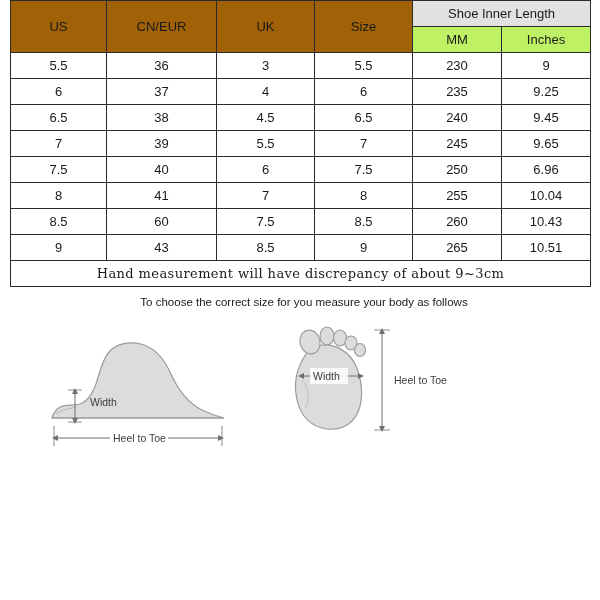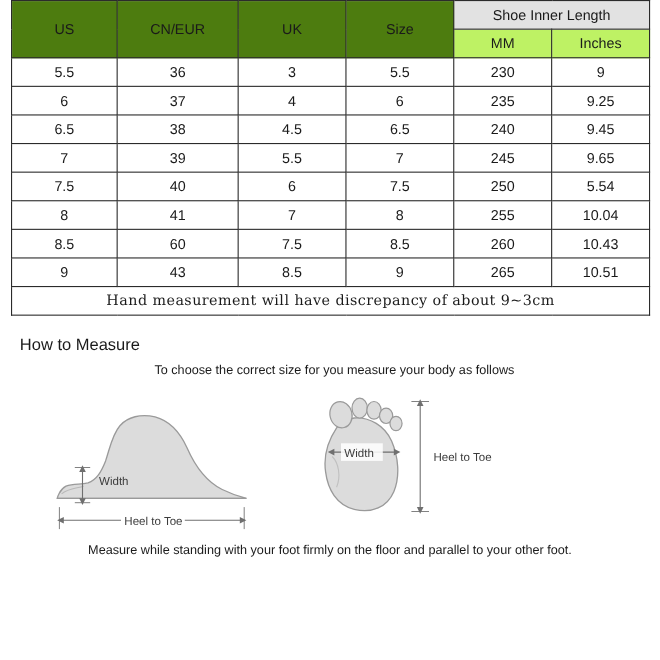--- a/index.html
+++ b/index.html
@@ -38,21 +38,21 @@
   table.size-chart td, table.size-chart th {
     border: 1px solid #2b2b2b;
     text-align: center;
     font-weight: normal;
     font-size: 13px;
     padding: 0;
     height: 25px;
     vertical-align: middle;
   }
   .hdr {
-    background: #4d7c0f;
+    background: #a16207;
     font-weight: bold;
     font-size: 13px;
     height: 24px;
   }
   .sub-hdr {
     background: #bef264;
     font-size: 10px;
     height: 18px;
     font-weight: normal;
   }
@@ -164,21 +164,21 @@
         <td class="data-cell">7</td>
         <td class="data-cell">245</td>
         <td class="data-cell">9.65</td>
       </tr>
       <tr>
         <td class="data-cell">7.5</td>
         <td class="data-cell">40</td>
         <td class="data-cell">6</td>
         <td class="data-cell">7.5</td>
         <td class="data-cell">250</td>
-        <td class="data-cell">5.54</td>
+        <td class="data-cell">6.96</td>
       </tr>
       <tr>
         <td class="data-cell">8</td>
         <td class="data-cell">41</td>
         <td class="data-cell">7</td>
         <td class="data-cell">8</td>
         <td class="data-cell">255</td>
         <td class="data-cell">10.04</td>
       </tr>
       <tr>
@@ -198,21 +198,20 @@
         <td class="data-cell">10.51</td>
       </tr>
 
       <tr class="note-row">
         <td colspan="6">Hand measurement will have discrepancy of about 9~3cm</td>
       </tr>
     </tbody>
   </table>
 
 
-  <div class="how-title">How to Measure</div>
   <div class="how-sub">To choose the correct size for you measure your body as follows</div>
 
   <div class="diagram-wrap">
     <svg width="580" height="140" viewBox="0 0 580 140">
 
       <g>
         <path d="M42 104 C42 104 44 96 50 93 C57 90 63 92 70 90 C78 87 82 80 86 70
                  C90 58 92 46 99 38 C106 30 118 27 131 30 C146 34 154 45 160 58
                  C167 74 176 88 192 96 C202 101 210 103 214 104 Z" fill="#dcdcdc" stroke="#9a9a9a" stroke-width="1.2"></path>
         <path d="M42 104 L214 104" stroke="#9a9a9a" stroke-width="1.2"></path>
@@ -266,15 +265,14 @@
         <polygon points="372,14 369,20 375,20" fill="#6f6f6f"></polygon>
         <polygon points="372,118 369,112 375,112" fill="#6f6f6f"></polygon>
         <line x1="364" y1="16" x2="380" y2="16" stroke="#6f6f6f" stroke-width="0.8"></line>
         <line x1="364" y1="116" x2="380" y2="116" stroke="#6f6f6f" stroke-width="0.8"></line>
         <text class="diaglabel" x="384" y="70">Heel to Toe</text>
       </g>
 
     </svg>
   </div>
 
-  <div class="footer-note">Measure while standing with your foot firmly on the floor and parallel to your other foot.</div>
 
 </div>
 
 </body></html>

